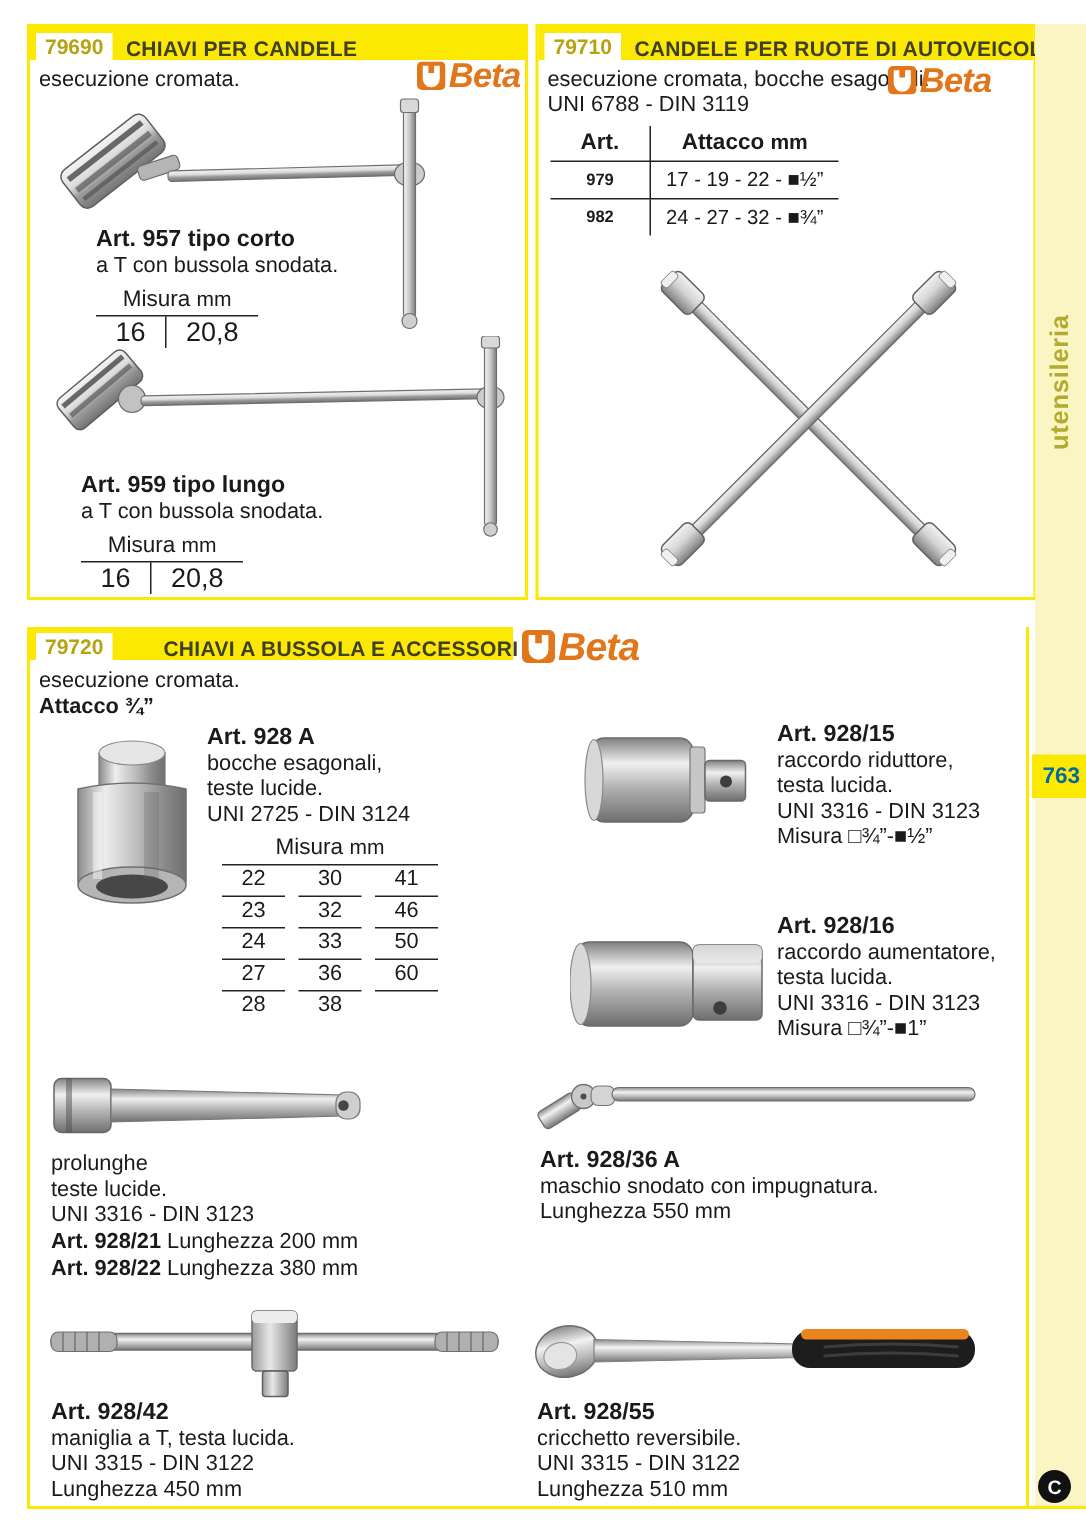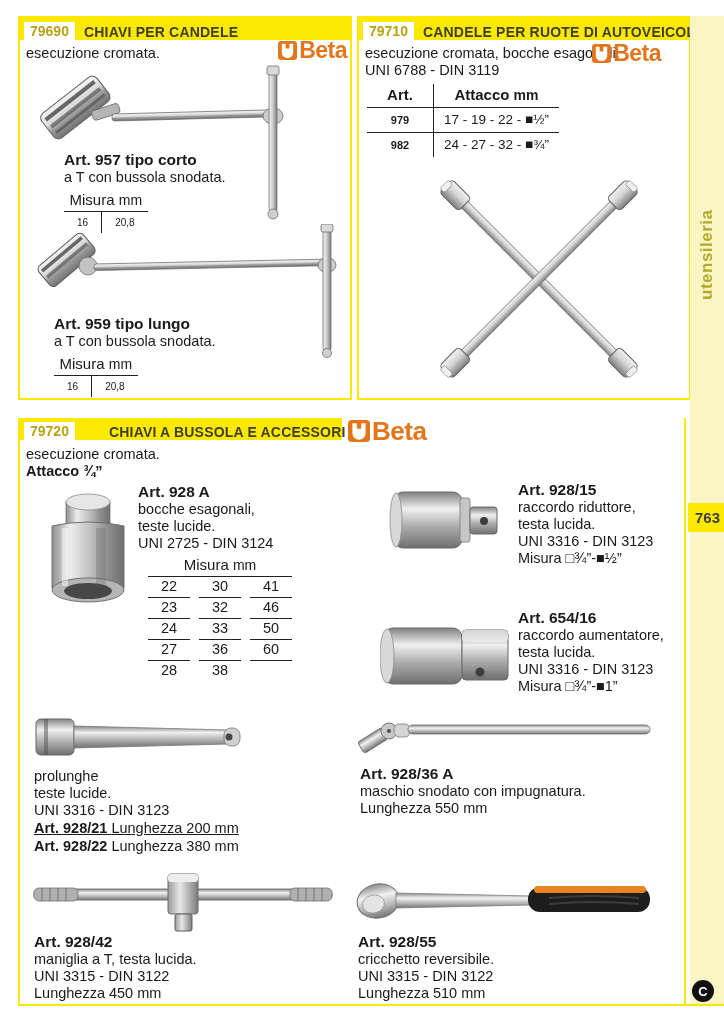--- a/index.html
+++ b/index.html
@@ -19,30 +19,30 @@
     border-left:2px solid var(--yellow); border-right:2px solid var(--yellow);}
 
   .hdr{position:absolute; top:0; left:0; right:0; height:22px; background:var(--yellow);
     display:flex; align-items:flex-end; gap:9px; padding-left:4px; box-sizing:border-box;}
   .hdr .code{background:#fff; color:var(--code); font-weight:bold; font-size:14px;
     padding:1px 6px; line-height:16px;}
   .hdr .ttl{color:var(--olive); font-weight:bold; font-size:14px; letter-spacing:.2px; white-space:nowrap;}
 
   .beta{position:absolute; display:flex; align-items:center; gap:2px;}
   .beta svg{display:block;}
-  .beta .bt{font-weight:800; color:var(--orange); letter-spacing:-0.5px; line-height:1;}
+  .beta .bt{font-weight:800; color:var(--orange); letter-spacing:-0.5px; line-height:1;font-style:italic;}
 
   .txt{position:absolute; font-size:14.5px; line-height:17px;}
   .txt .name{font-weight:bold; font-size:15.5px; line-height:19px;}
   .txt b{font-weight:bold;}
 
   
   table.m2{border-collapse:collapse; margin-top:5px;}
   table.m2 th{font-weight:normal; font-size:15px; border-bottom:1.5px solid #222; padding:0 4px 2px; text-align:center;}
-  table.m2 td{font-size:10px; padding:2px 13px;}
+  table.m2 td{font-size:18px; padding:2px 13px;}
   table.m2 td.vd{border-left:1.5px solid #222;}
   .unit{font-size:14px;}
 
   
   table.at{border-collapse:collapse;}
   table.at th{font-weight:bold; font-size:15px; padding:2px 10px 4px; border-bottom:1.6px solid #222;}
   table.at th.c1, table.at td.c1{border-right:1.6px solid #222; text-align:center; width:46px;}
   table.at td{padding:4px 10px 5px; font-size:13.5px; white-space:nowrap;}
   table.at td.c1{font-weight:bold; font-size:11px;}
   table.at tbody tr:first-child td{border-bottom:1.6px solid #222;}
@@ -52,21 +52,21 @@
   table.m3 th{font-weight:normal; font-size:15px; border-bottom:1.6px solid #222; padding:0 0 3px; text-align:center;}
   table.m3 td{width:42px; text-align:center; font-size:14.5px; padding:1px 0 3px; border-bottom:1.6px solid #222;}
   table.m3 tr.last td{border-bottom:none;}
   table.m3 td.empty{border-bottom:none;}
 
   .strip{position:absolute; left:690px; top:16px; width:34px; height:990px; background:var(--pale);}
   .strip-label{position:absolute; left:697px; top:300px; transform:rotate(-90deg); transform-origin:0 0;
     font-weight:bold; font-size:17px; color:#b3ab2f; letter-spacing:.5px; white-space:nowrap;}
   .page-badge{position:absolute; left:688px; top:503px; width:36px; height:29px; background:var(--yellow);
     display:flex; align-items:center; box-sizing:border-box; padding-left:7px;
-    color:#404040; font-weight:bold; font-size:15px;}
+    color:#0369a1; font-weight:bold; font-size:15px;}
   .bottom-line{position:absolute; left:18px; top:1004px; width:706px; height:2px; background:var(--yellow);}
   .cmark{position:absolute; left:692px; top:980px; width:22px; height:22px; border-radius:50%;
     background:#111; color:#fff; font-weight:bold; font-size:13px; display:flex; align-items:center; justify-content:center;}
 
   .img{position:absolute;}
 </style>
 </head>
 <body>
 
 <div id="page">
@@ -352,21 +352,21 @@
         </linearGradient>
       </defs>
       <rect x="4" y="16" width="78" height="56" rx="9" fill="url(#a16)" stroke="#6a6a6a" stroke-width="1"></rect>
       <ellipse cx="7" cy="44" rx="7" ry="27" fill="#d8d8d8" stroke="#8a8a8a" stroke-width=".8"></ellipse>
       <rect x="82" y="18" width="46" height="50" rx="4" fill="url(#a16)" stroke="#6a6a6a" stroke-width="1"></rect>
       <rect x="82" y="18" width="46" height="12" rx="4" fill="#ececec" opacity=".8"></rect>
       <circle cx="100" cy="60" r="4.5" fill="#3d3d3d"></circle>
     </svg>
 
     <div class="txt" style="left:498px; top:190px;">
-      <div class="name">Art. 654/16</div>
+      <div class="name">Art. 928/16</div>
       <div>raccordo aumentatore,</div>
       <div>testa lucida.</div>
       <div>UNI 3316 - DIN 3123</div>
       <div>Misura □¾”-■1”</div>
     </div>
 
     <svg class="img" style="left:12px; top:290px;" width="212" height="58" viewBox="0 0 212 58">
       <defs>
         <linearGradient id="ext" x1="0" y1="0" x2="0" y2="1">
           <stop offset="0" stop-color="#858585"></stop>
@@ -379,21 +379,21 @@
       <rect x="12" y="11" width="4" height="36" fill="#4f4f4f" opacity=".5"></rect>
       <polygon points="42,18 196,22 196,36 42,40" fill="url(#ext)" stroke="#777" stroke-width=".8"></polygon>
       <rect x="192" y="20" width="16" height="18" rx="7" fill="#cfcfcf" stroke="#777" stroke-width=".8"></rect>
       <circle cx="197" cy="29" r="3.5" fill="#454545"></circle>
     </svg>
 
     <div class="txt" style="left:14px; top:350px;">
       <div>prolunghe</div>
       <div>teste lucide.</div>
       <div>UNI 3316 - DIN 3123</div>
-      <div style="line-height:18px;text-decoration:underline;"><b>Art. 928/21</b> <span>Lunghezza 200 mm</span></div>
+      <div style="line-height:18px;"><b>Art. 928/21</b> <span>Lunghezza 200 mm</span></div>
       <div style="line-height:18px;"><b>Art. 928/22</b> <span>Lunghezza 380 mm</span></div>
     </div>
 
     <svg class="img" style="left:336px; top:288px;" width="302" height="52" viewBox="0 0 302 52">
       <defs>
         <linearGradient id="r36" x1="0" y1="0" x2="0" y2="1">
           <stop offset="0" stop-color="#8a8a8a"></stop>
             <stop offset=".35" stop-color="#f2f2f2"></stop>
           <stop offset=".7" stop-color="#b2b2b2"></stop>
             <stop offset="1" stop-color="#747474"></stop>

